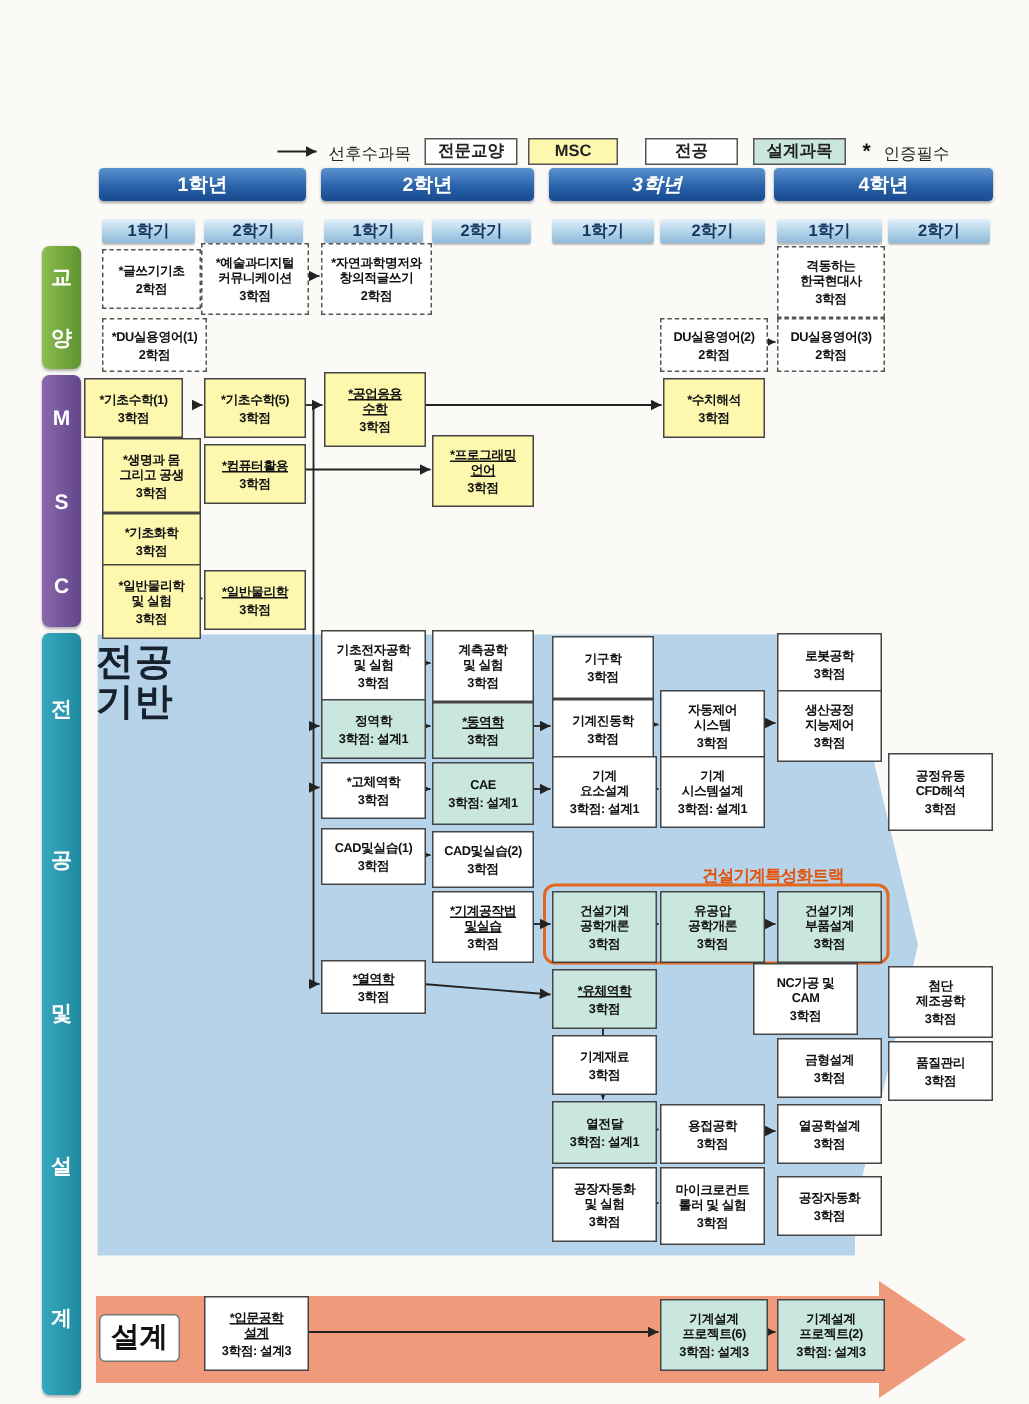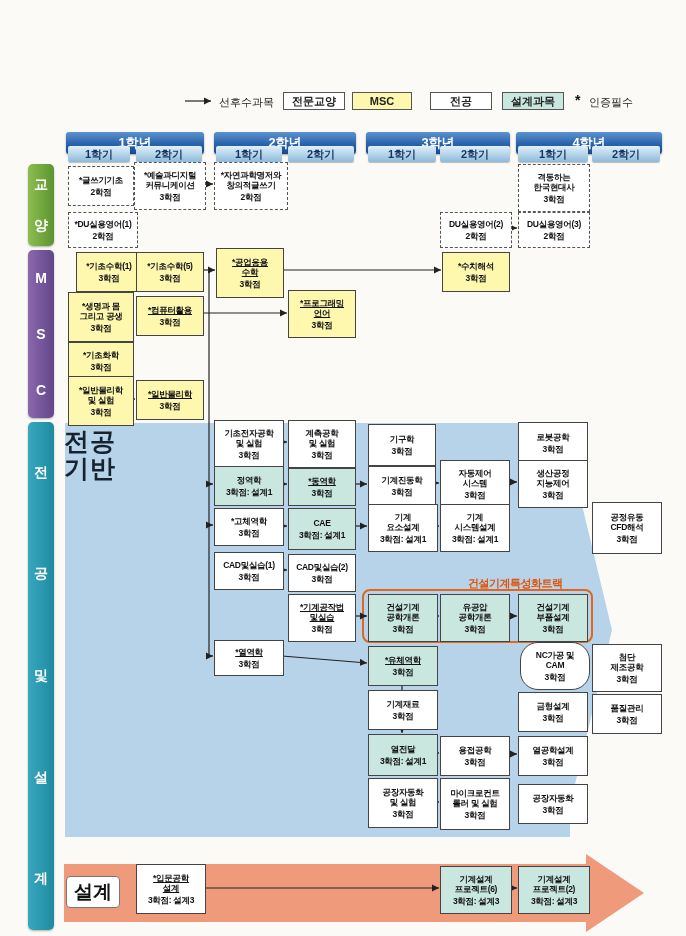--- a/index.html
+++ b/index.html
@@ -9,21 +9,21 @@
   #bg-svg{z-index:1;}
   .abs{position:absolute;box-sizing:border-box;}
   #title{left:0;top:22px;width:686px;text-align:center;font-size:25px;font-weight:bold;color:#111;letter-spacing:-1px;z-index:2;}
   
   .lg-label{font-size:11px;color:#222;z-index:4;}
   .lg-box{height:18px;line-height:16px;text-align:center;font-size:11px;font-weight:bold;color:#222;border:1px solid #555;background:#fff;z-index:4;}
   .lg-msc{background:#fdf8ae;}
   .lg-design{background:#c9e6df;}
   .lg-star{font-size:14px;font-weight:bold;color:#111;z-index:4;}
   
-  .year-hd{position:absolute;top:132px;height:22px;line-height:22px;text-align:center;color:#fff;font-size:13px;font-weight:bold;background:linear-gradient(180deg,#5b93cf 0%,#2a62ab 55%,#174a90 100%);border-radius:3px;box-shadow:0 1px 2px rgba(0,0,0,.35);z-index:2;}
+  .year-hd{position:absolute;top:112px;height:22px;line-height:22px;text-align:center;color:#fff;font-size:13px;font-weight:bold;background:linear-gradient(180deg,#5b93cf 0%,#2a62ab 55%,#174a90 100%);border-radius:3px;box-shadow:0 1px 2px rgba(0,0,0,.35);z-index:2;}
   .sem-hd{position:absolute;top:146px;height:16px;line-height:16px;text-align:center;color:#14365e;font-size:11px;font-weight:bold;background:linear-gradient(180deg,#e2f0fa 0%,#b6d5ea 50%,#8fb9da 100%);border-radius:2px;box-shadow:0 1px 1px rgba(0,0,0,.25);z-index:2;}
   
   .sec-bar{position:absolute;border-radius:5px;display:flex;flex-direction:column;justify-content:space-around;align-items:center;color:#fff;font-weight:bold;font-size:14px;z-index:2;box-shadow:0 1px 2px rgba(0,0,0,.3);}
   
   .course{position:absolute;border:1px solid #444;background:#fff;display:flex;flex-direction:column;justify-content:center;align-items:center;text-align:center;line-height:1.18;z-index:4;padding:1px 0;}
   .course .nm{font-size:8.5px;font-weight:bold;color:#111;letter-spacing:-0.3px;}
   .course.ul .nm{text-decoration:underline;}
   .course .cr{font-size:8.5px;font-weight:bold;color:#111;margin-top:1px;letter-spacing:-0.3px;}
   .course.ga{border:1px dashed #555;}
   .course.msc{background:#fdf8ae;}
@@ -63,21 +63,21 @@
   <span class="abs lg-star" style="left:575px;top:92px;">*</span>
   <span class="abs lg-label" style="left:589px;top:95px;">인증필수</span>
 
   <div id="gen-layer">
       <div class="year-hd" style="left: 66px; width: 138px;">1학년</div>
       <div class="sem-hd" style="left: 68px; width: 62px;">1학기</div>
       <div class="sem-hd" style="left: 136px; width: 66px;">2학기</div>
       <div class="year-hd" style="left: 214px; width: 142px; text-align: center;">2학년</div>
       <div class="sem-hd" style="left: 216px; width: 66px;">1학기</div>
       <div class="sem-hd" style="left: 288px; width: 66px;">2학기</div>
-      <div class="year-hd" style="left: 366px; width: 144px;">3학년</div>
+      <div class="year-hd" style="left: 366px; width: 144px; font-style: italic;">3학년</div>
       <div class="sem-hd" style="left: 368px; width: 68px;">1학기</div>
       <div class="sem-hd" style="left: 440px; width: 70px;">2학기</div>
       <div class="year-hd" style="left: 516px; width: 146px;">4학년</div>
       <div class="sem-hd" style="left: 518px; width: 70px;">1학기</div>
       <div class="sem-hd" style="left: 592px; width: 68px;">2학기</div>
       <div class="sec-bar" style="left: 28px; top: 164px; width: 26px; height: 82px; background: linear-gradient(90deg, rgb(140, 189, 80), rgb(93, 148, 48));">
         <div>교</div>
         <div>양</div>
       </div>
       <div class="sec-bar" style="left: 28px; top: 250px; width: 26px; height: 168px; background: linear-gradient(90deg, rgb(138, 104, 172), rgb(99, 70, 138));">
@@ -130,21 +130,21 @@
           <div>DU실용영어(2)</div>
         </div>
         <div class="cr">2학점</div>
       </div>
       <div class="course ga" style="left: 518px; top: 212px; width: 70px; height: 32px;">
         <div class="nm">
           <div>DU실용영어(3)</div>
         </div>
         <div class="cr">2학점</div>
       </div>
-      <div class="course msc" style="left: 76px; top: 252px; width: 64px; height: 36px;">
+      <div class="course msc" style="left: 56px; top: 252px; width: 64px; height: 36px;">
         <div class="nm">
           <div>*기초수학(1)</div>
         </div>
         <div class="cr">3학점</div>
       </div>
       <div class="course msc" style="left: 136px; top: 252px; width: 66px; height: 36px;">
         <div class="nm">
           <div>*기초수학(5)</div>
         </div>
         <div class="cr">3학점</div>
@@ -337,21 +337,21 @@
           <div>*열역학</div>
         </div>
         <div class="cr">3학점</div>
       </div>
       <div class="course ds ul" style="left: 368px; top: 646px; width: 68px; height: 36px;">
         <div class="nm">
           <div>*유체역학</div>
         </div>
         <div class="cr">3학점</div>
       </div>
-      <div class="course mj" style="left: 520px; top: 642px; width: 68px; height: 44px; border-radius: 18px;">
+      <div class="course mj" style="left: 502px; top: 642px; width: 68px; height: 44px;">
         <div class="nm">
           <div>NC가공 및</div>
           <div>CAM</div>
         </div>
         <div class="cr">3학점</div>
       </div>
       <div class="course mj" style="left: 592px; top: 644px; width: 68px; height: 44px;">
         <div class="nm">
           <div>첨단</div>
           <div>제조공학</div>

